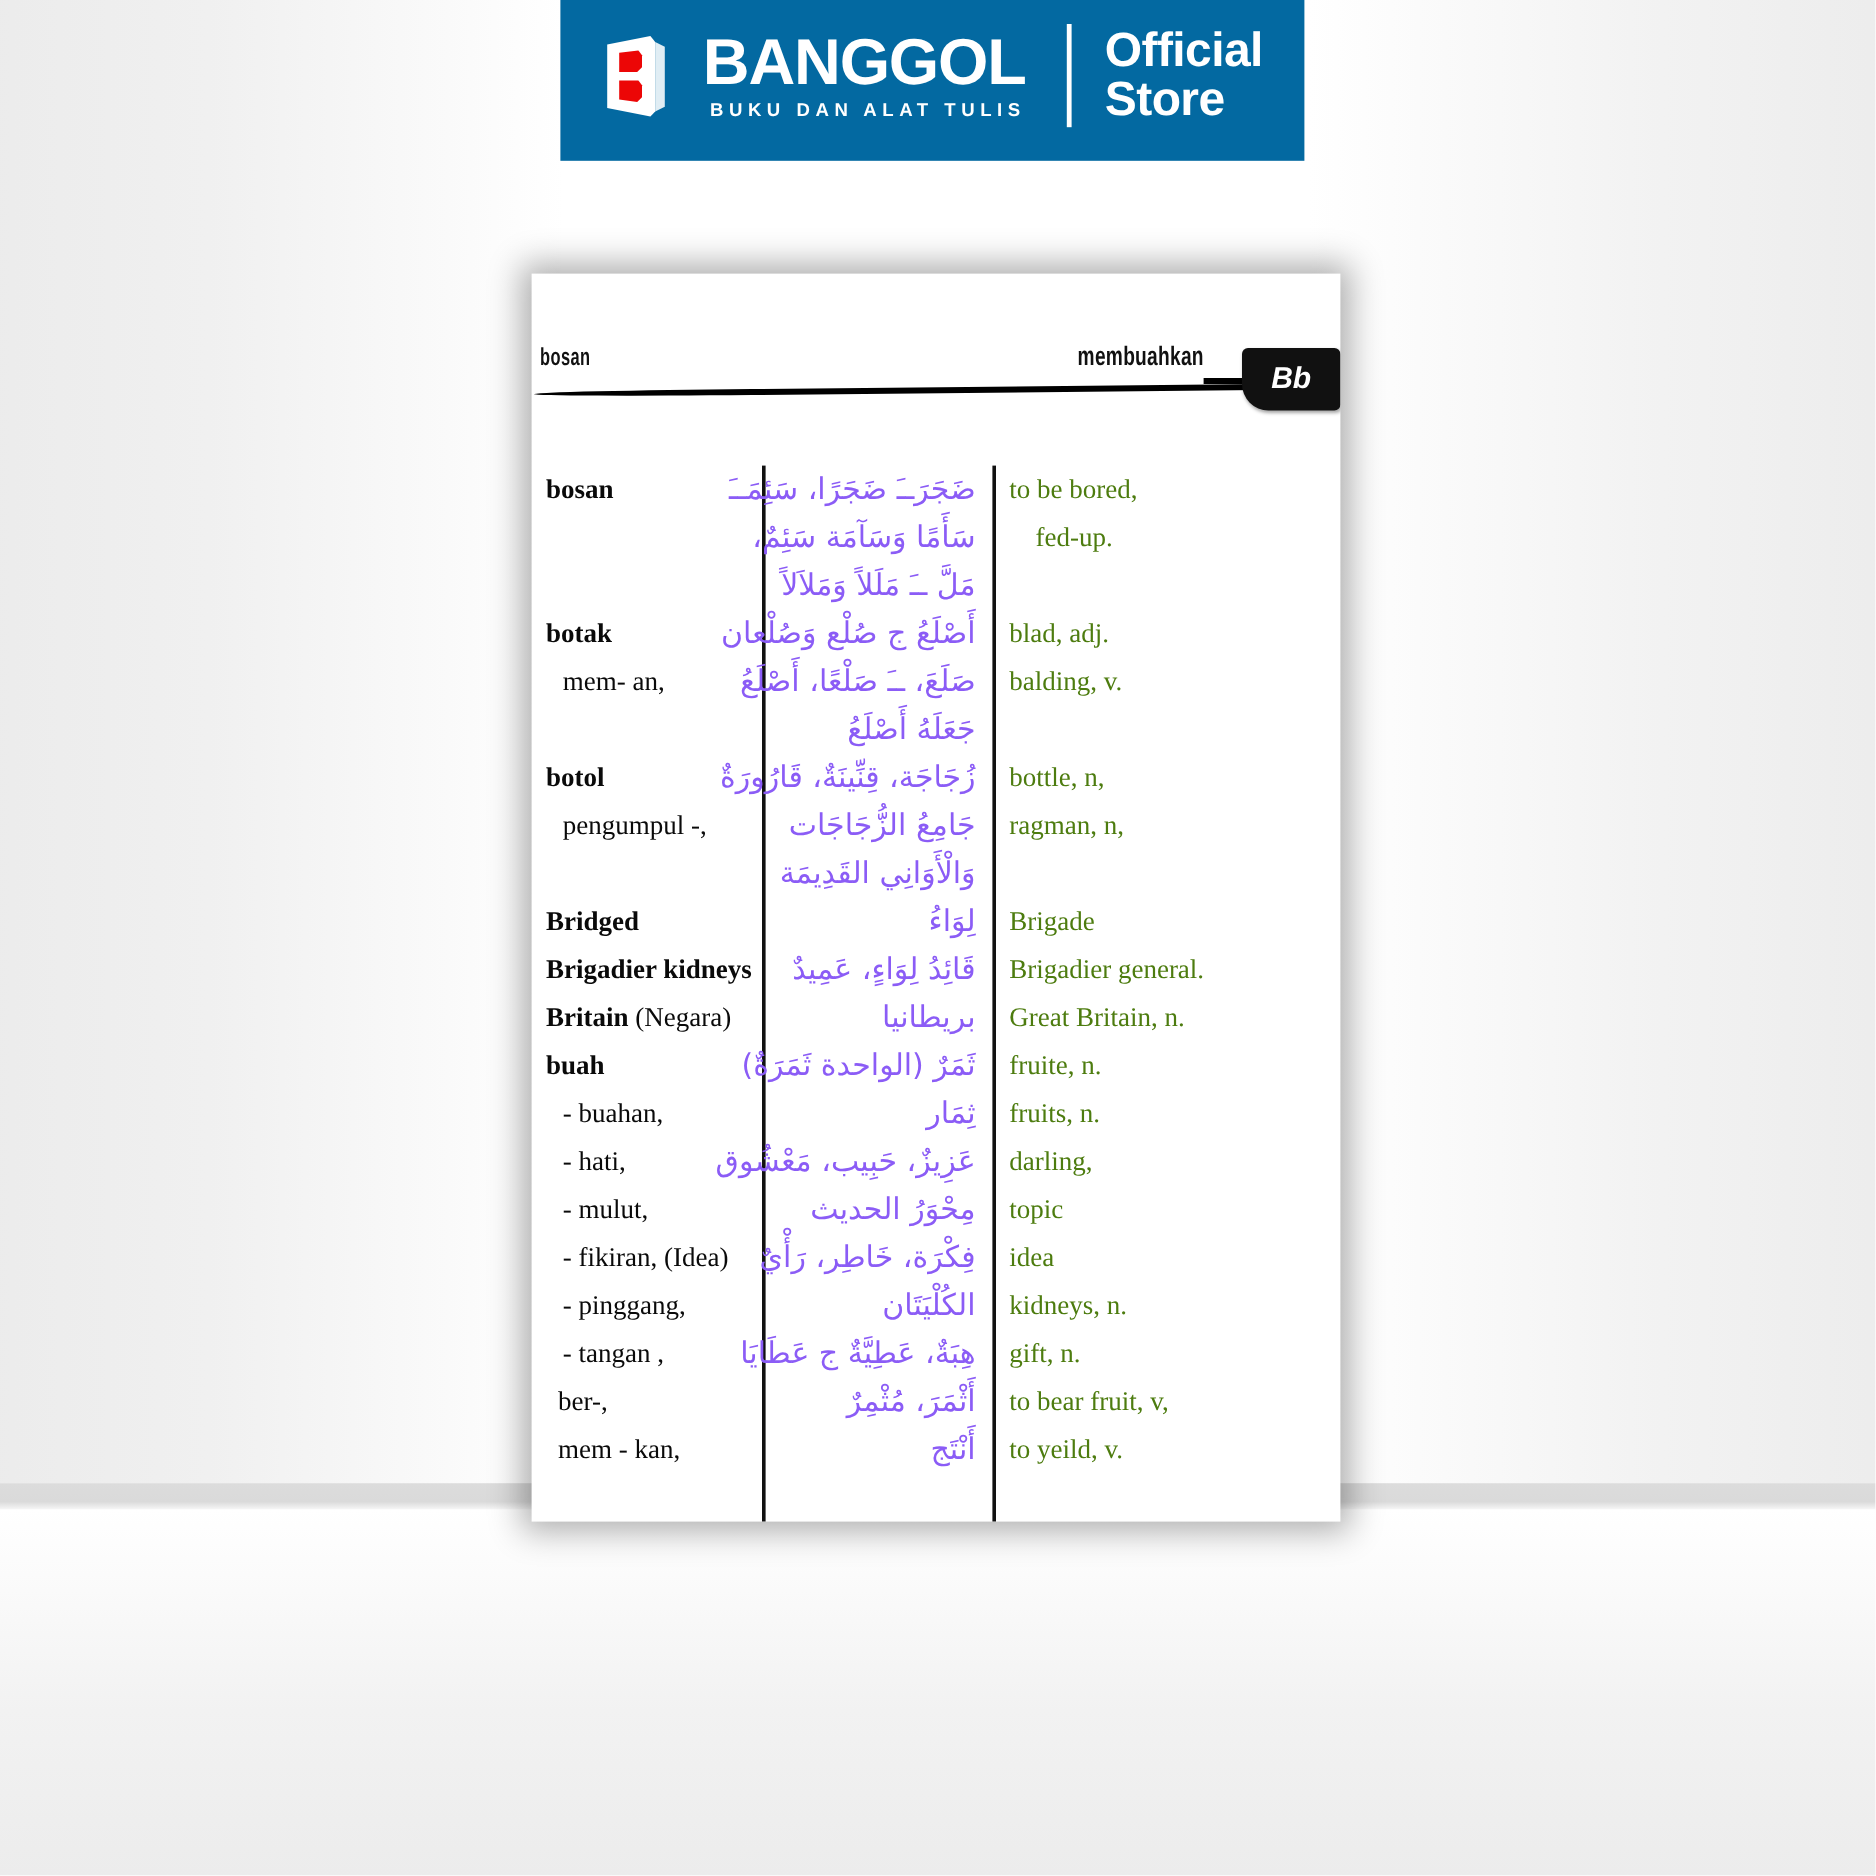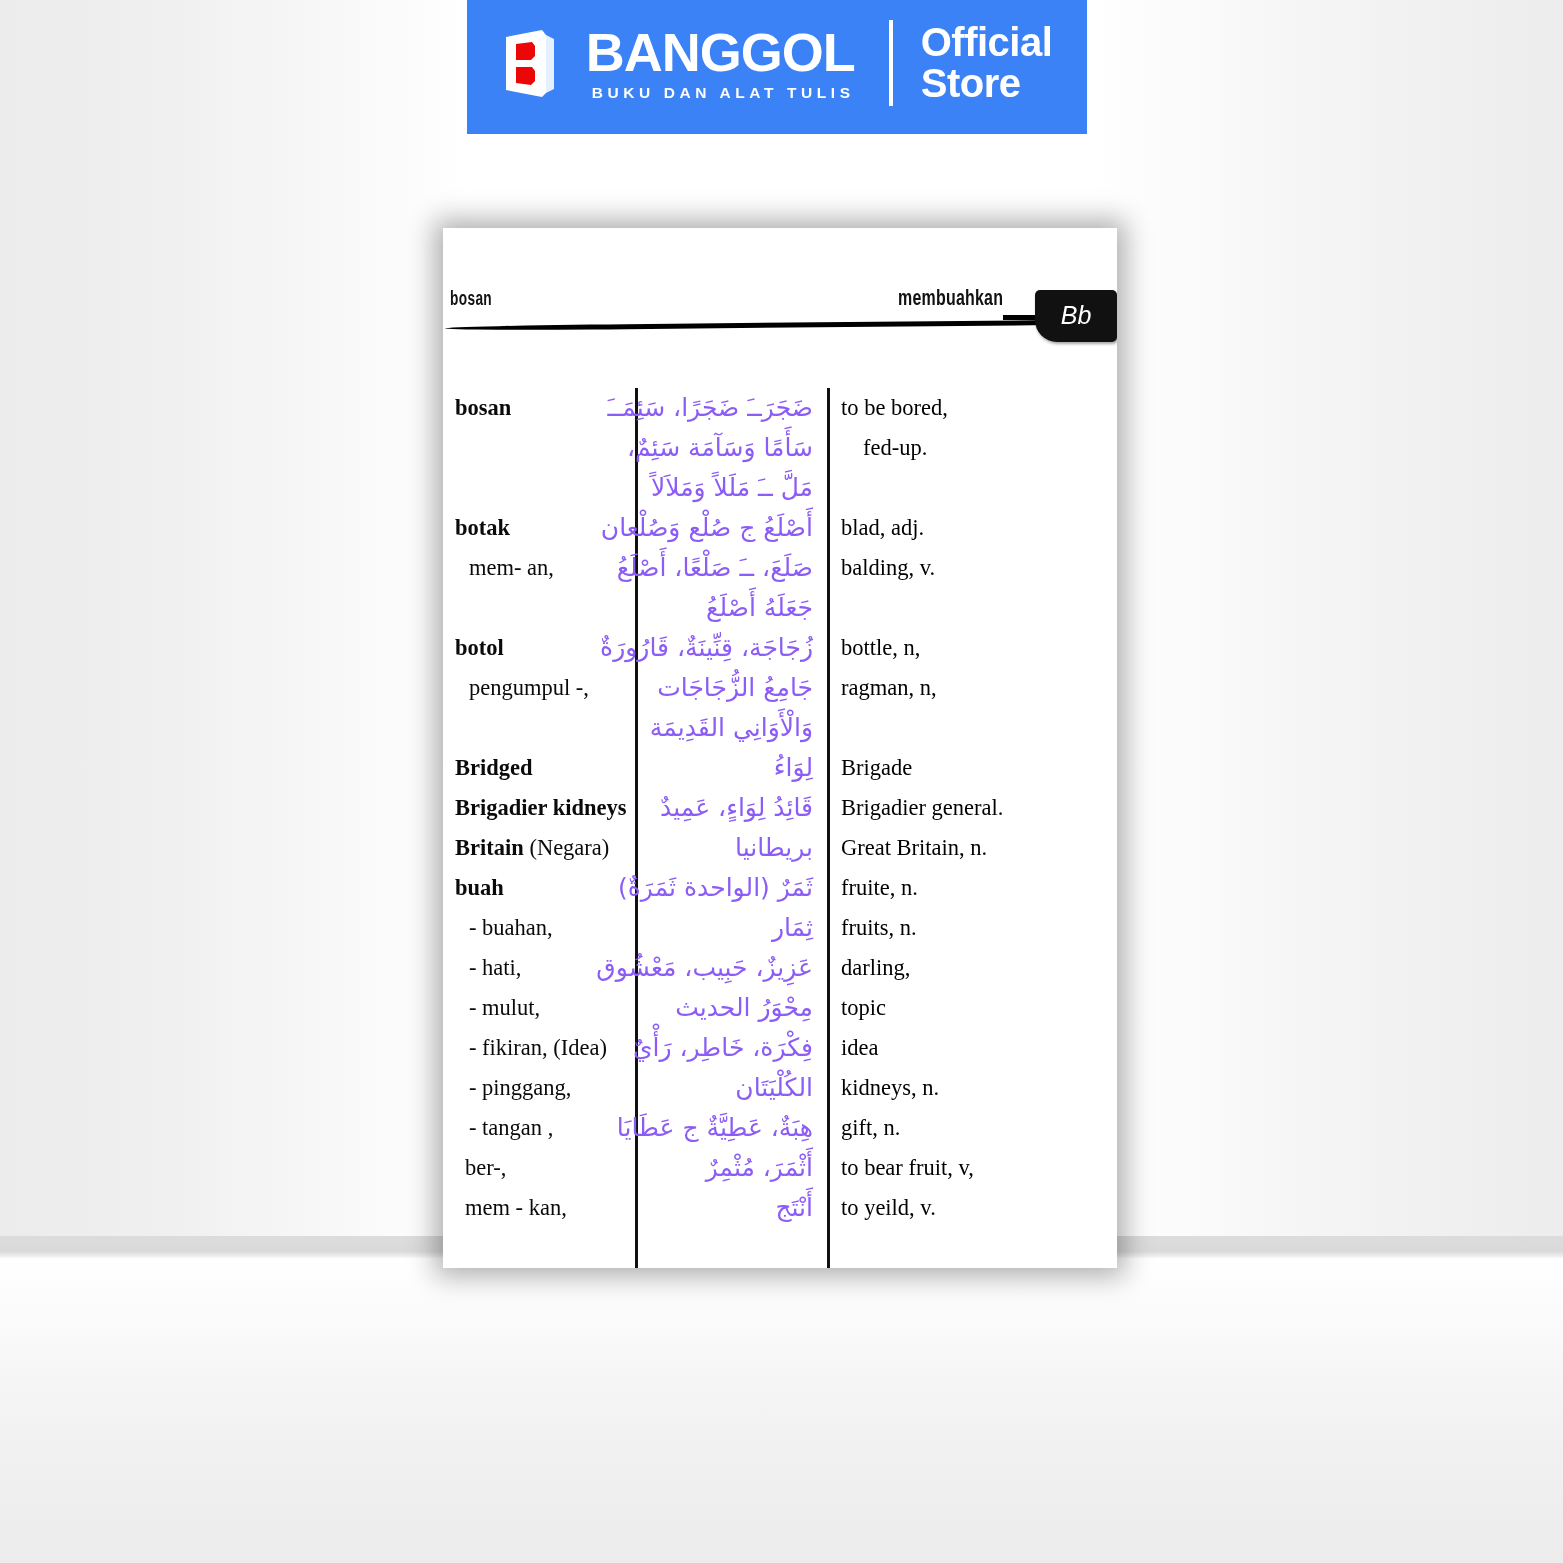--- a/index.html
+++ b/index.html
@@ -31,21 +31,21 @@
   }
   #bg-right-shade{
     position:absolute; left:1090px; top:0; width:473px; height:1236px;
     background:linear-gradient(to left,#dedede 0%,#e8e8e8 40%,#f6f6f6 76%,#ffffff 100%);
     opacity:.55;
   }
 
   
   #banner{
     position:absolute; left:467px; top:0; width:620px; height:134px;
-    background:#3b82f6;
+    background:#0369a1;
     display:flex; align-items:center; justify-content:center; gap:0px;
     z-index:20;
   }
   #banner-inner{ display:flex; align-items:center; gap:22px; transform:translateY(-4px); }
   .logo-mark{ width:62px; height:72px; position:relative; flex:0 0 auto; }
   .logo-mark svg{ display:block; }
   .brand-block{ display:flex; flex-direction:column; justify-content:center; }
   .brand-name{
     font-family:"Liberation Sans", sans-serif;
     font-weight:700; font-size:54px; color:#fff; letter-spacing:-1px;
@@ -97,21 +97,21 @@
     position:absolute; left:560px; top:87px; width:75px; height:5px; background:#000;
   }
   .tab-bb{
     position:absolute; left:592px; top:62px; width:82px; height:52px;
     background:#111; border-radius:5px 5px 5px 22px;
     display:flex; align-items:center; justify-content:center;
     box-shadow:1px 2px 3px rgba(0,0,0,.35);
   }
   .tab-bb span{
     font-family:"Liberation Sans", sans-serif;
-    font-weight:400; font-style:italic; font-size:25px; color:#fff;
+    font-weight:700; font-style:italic; font-size:25px; color:#fff;
     letter-spacing:0px; transform:translateY(-1px);
   }
 
   
   .col-rule{ position:absolute; width:3px; background:#111; }
   #rule-1{ left:192px; top:160px; height:936px; }
   #rule-2{ left:384px; top:160px; height:936px; }
 
   
   #entries{
@@ -136,21 +136,21 @@
   .idn.ind2{ padding-left:10px; }
   .paren{ font-weight:400; }
 
   .ar{
     font-family:"DejaVu Sans", sans-serif;
     color:#8b5cf6; font-size:25px; line-height:40px; white-space:nowrap;
     direction:rtl;
   }
   .en{
     font-family:"Liberation Serif", serif;
-    color:#000000; font-size:22.5px; line-height:40px; white-space:nowrap;
+    color:#4d7c0f; font-size:22.5px; line-height:40px; white-space:nowrap;
   }
   .en.ind{ padding-left:22px; }
   .blank{ line-height:40px; height:40px; }
 
   .pagenum{
     position:absolute; left:0; top:1064px; width:674px; text-align:center;
     font-family:"Liberation Serif", serif;
     font-weight:700; font-size:24px; color:#111;
   }
   .pink-smudge{

